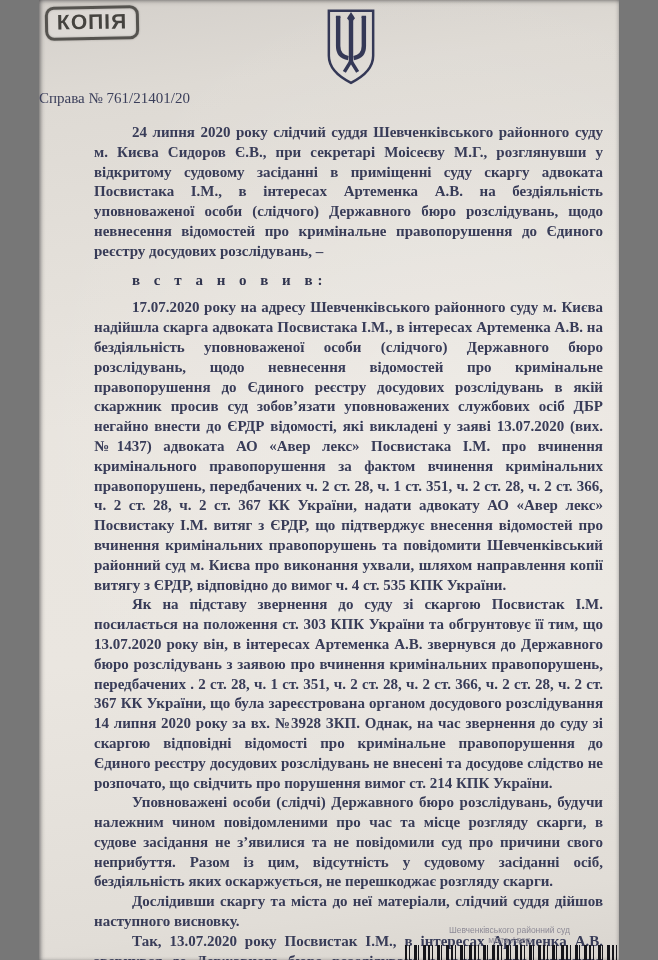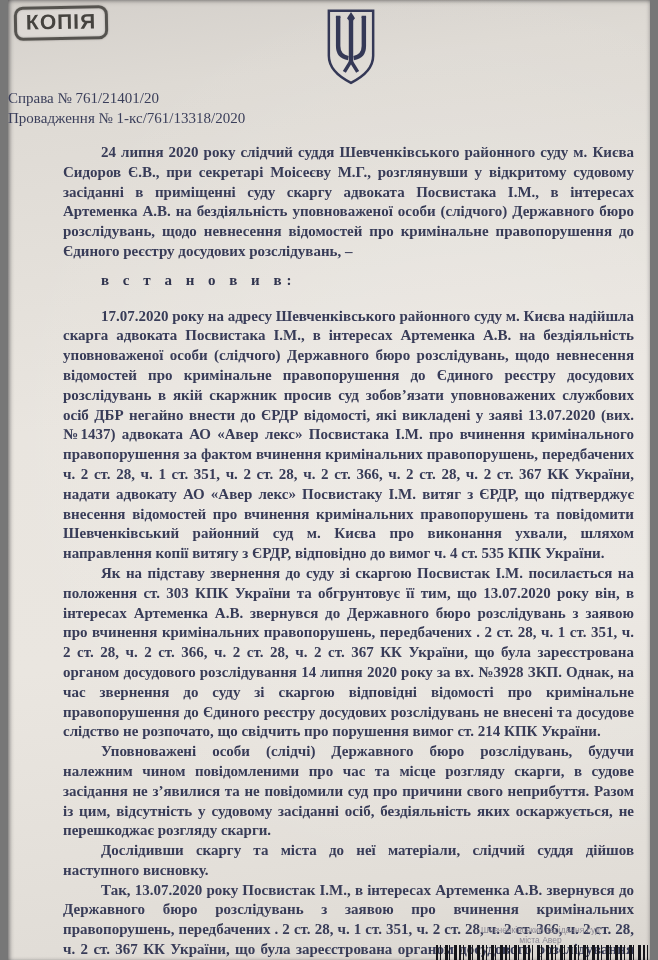--- a/index.html
+++ b/index.html
@@ -1,19 +1,19 @@
 <!DOCTYPE html>
 <html><head>
 <meta charset="utf-8">
 <style>
   * { margin:0; padding:0; box-sizing:border-box; }
   html,body { background:#777; }
   .page {
     position:relative;
-    width:642px; height:960px;
+    width:580px; height:960px;
     margin:0 auto;
     overflow:hidden;
     background:
       radial-gradient(120% 80% at 70% 45%, rgba(255,255,255,.22), rgba(255,255,255,0) 60%),
       linear-gradient(173deg, #d4d0cb 0%, #dedad4 10%, #e9e5df 42%, #eae6e0 65%, #e1ddd7 92%, #d9d5cf 100%);
     box-shadow:
       inset 3px 0 5px -2px rgba(25,25,30,.6),
       inset 0 3px 5px -2px rgba(25,25,30,.35),
       inset -2px 0 4px -2px rgba(25,25,30,.25);
     font-family:"Liberation Serif","DejaVu Serif",serif;
@@ -70,21 +70,21 @@
   .body-text p {
     text-indent:38px;
     text-align:justify;
     font-weight:bold;
   }
   .established {
     text-align:center;
     font-weight:bold;
     letter-spacing:5px;
     text-indent:0;
-    margin:9px 0 16px 0;
+    margin:9px 0 8px 0;
     color:#31354f;
   }
 
   
   .court-stamp {
     position:absolute;
     right:2px; bottom:15px;
     width:215px;
     text-align:center;
     font-family:"Liberation Sans","DejaVu Sans",sans-serif;
@@ -120,37 +120,36 @@
       <path d="M44.5 10 V43 C44.5 51.5 39.5 55.5 33 56.5" stroke="#343856" stroke-width="5"></path>
       <path d="M30 60 L22.5 72 M30 60 L37.5 72" stroke="#343856" stroke-width="4"></path>
       <path d="M13 10 H18 M42 10 H47 M27.5 10 H32.5" stroke="#343856" stroke-width="2.5"></path>
     </svg>
   </div>
 
   <div class="content">
 
     <div class="case-block">
       <div>Справа № 761/21401/20</div>
-      <div>Провадження № 1-кс/761/13318/2020</div>
     </div>
 
 
     <div class="body-text">
       <p>24 липня 2020 року слідчий суддя Шевченківського районного суду м. Києва Сидоров Є.В., при секретарі Моісеєву М.Г., розглянувши у відкритому судовому засіданні в приміщенні суду скаргу адвоката Посвистака І.М., в інтересах Артеменка А.В. на бездіяльність уповноваженої особи (слідчого) Державного бюро розслідувань, щодо невнесення відомостей про кримінальне правопорушення до Єдиного реєстру досудових розслідувань, –</p>
       <p class="established">в с т а н о в и в:</p>
       <div>
           <p>17.07.2020 року на адресу Шевченківського районного суду м. Києва надійшла скарга адвоката Посвистака І.М., в інтересах Артеменка А.В. на бездіяльність уповноваженої особи (слідчого) Державного бюро розслідувань, щодо невнесення відомостей про кримінальне правопорушення до Єдиного реєстру досудових розслідувань в якій скаржник просив суд зобов’язати уповноважених службових осіб ДБР негайно внести до ЄРДР відомості, які викладені у заяві 13.07.2020 (вих. №1437) адвоката АО «Авер лекс» Посвистака І.М. про вчинення кримінального правопорушення за фактом вчинення кримінальних правопорушень, передбачених ч. 2 ст. 28, ч. 1 ст. 351, ч. 2 ст. 28, ч. 2 ст. 366, ч. 2 ст. 28, ч. 2 ст. 367 КК України, надати адвокату АО «Авер лекс» Посвистаку І.М. витяг з ЄРДР, що підтверджує внесення відомостей про вчинення кримінальних правопорушень та повідомити Шевченківський районний суд м. Києва про виконання ухвали, шляхом направлення копії витягу з ЄРДР, відповідно до вимог ч. 4 ст. 535 КПК України.</p>
           <p>Як на підставу звернення до суду зі скаргою Посвистак І.М. посилається на положення ст. 303 КПК України та обгрунтовує її тим, що 13.07.2020 року він, в інтересах Артеменка А.В. звернувся до Державного бюро розслідувань з заявою про вчинення кримінальних правопорушень, передбачених . 2 ст. 28, ч. 1 ст. 351, ч. 2 ст. 28, ч. 2 ст. 366, ч. 2 ст. 28, ч. 2 ст. 367 КК України, що була зареєстрована органом досудового розслідування 14 липня 2020 року за вх. №3928 ЗКП. Однак, на час звернення до суду зі скаргою відповідні відомості про кримінальне правопорушення до Єдиного реєстру досудових розслідувань не внесені та досудове слідство не розпочато, що свідчить про порушення вимог ст. 214 КПК України.</p>
           <p>Уповноважені особи (слідчі) Державного бюро розслідувань, будучи належним чином повідомленими про час та місце розгляду скарги, в судове засідання не з’явилися та не повідомили суд про причини свого неприбуття. Разом із цим, відсутність у судовому засіданні осіб, бездіяльність яких оскаржується, не перешкоджає розгляду скарги.</p>
           <p>Дослідивши скаргу та міста до неї матеріали, слідчий суддя дійшов наступного висновку.</p>
           <p>Так, 13.07.2020 року Посвистак І.М., в інтересах Артеменка А.В. звернувся до Державного бюро розслідувань з заявою про вчинення кримінальних правопорушень, передбачених . 2 ст. 28, ч. 1 ст. 351, ч. 2 ст. 28, ч. 2 ст. 366, ч. 2 ст. 28, ч. 2 ст. 367 КК України, що була зареєстрована органом досудового розслідування 14 липня 2020 року за вх. №3928 ЗКП, що підтверджується відомостями, наведеними скаржником у скарзі.</p>
         </div>
     </div>
 
   </div>
 
   <div class="court-stamp">
-    <div>Шевченківський засідання суд</div>
+    <div>Шевченківського районний суд</div>
     <div>міста Авер</div>
   </div>
   <div class="barcode"></div>
 
 </div>
 
 </body></html>

